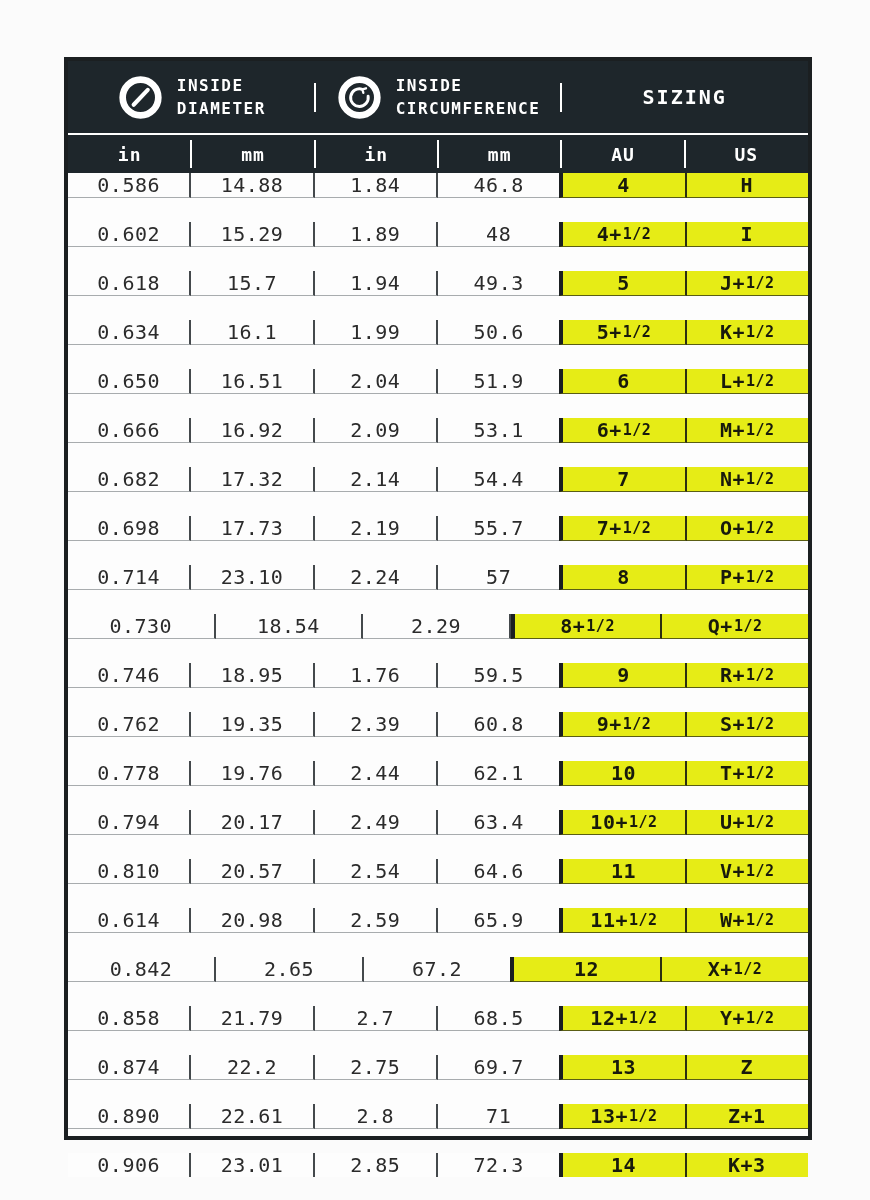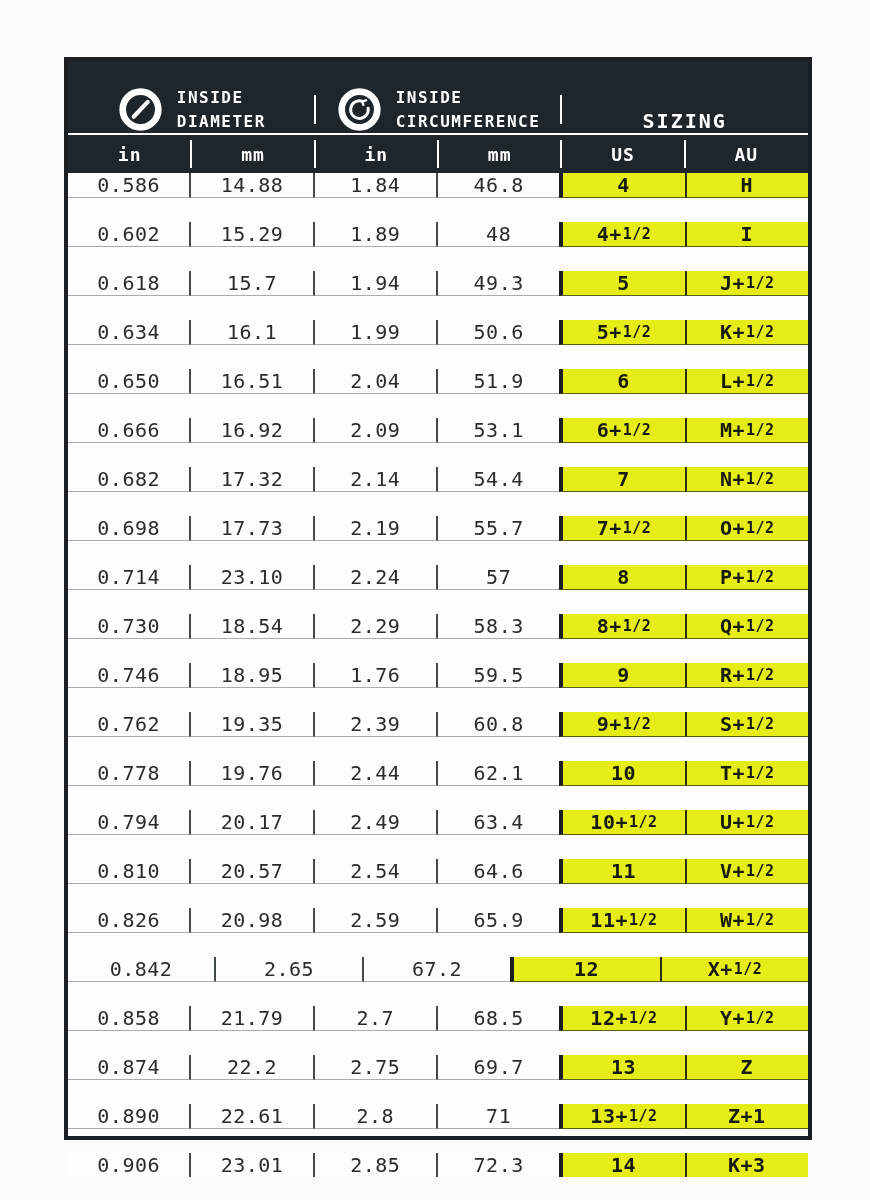--- a/index.html
+++ b/index.html
@@ -24,21 +24,21 @@
     border:4px solid var(--border-dark);
     background:var(--cell-bg);
     display:flex;flex-direction:column;
   }
   
   .t-header{
     flex:0 0 112px;
     background:var(--header-bg);
     display:flex;flex-direction:column;
   }
-  .t-groups{flex:1;display:flex;align-items:flex-end;}
+  .t-groups{flex:1;display:flex;align-items:center;}
   .group{
     flex:1 1 0;position:relative;
     display:flex;align-items:center;justify-content:center;gap:13px;
     color:var(--header-text);
   }
   .group.has-div::after{
     content:"";position:absolute;right:-1px;top:9px;bottom:9px;width:2px;
     background:var(--header-text);
   }
   .g-label{
@@ -125,22 +125,22 @@
 
     </div>
 
     <div class="h-rule"></div>
 
     <div class="t-sub">
       <div class="sub-cell">in</div>
       <div class="sub-cell">mm</div>
       <div class="sub-cell">in</div>
       <div class="sub-cell">mm</div>
+      <div class="sub-cell">AU</div>
       <div class="sub-cell">US</div>
-      <div class="sub-cell">AU</div>
     </div>
   </div>
 
   <div class="t-body">
       <div class="t-row">
     <div class="cell c0">0.586</div>
     <div class="cell c1">14.88</div>
     <div class="cell c2">1.84</div>
     <div class="cell c3">46.8</div>
     <div class="cell us">
@@ -261,21 +261,20 @@
         </div>
     <div class="cell au">
           <span class="val">P+</span>
           <span class="frac">1/2</span>
         </div>
   </div>
       <div class="t-row">
     <div class="cell c0">0.730</div>
     <div class="cell c1">18.54</div>
     <div class="cell c2">2.29</div>
-    <div class="cell c3">58.3</div>
     <div class="cell us">
           <span class="val">8+</span>
           <span class="frac">1/2</span>
         </div>
     <div class="cell au">
           <span class="val">Q+</span>
           <span class="frac">1/2</span>
         </div>
   </div>
       <div class="t-row">
@@ -342,21 +341,21 @@
     <div class="cell us">
           <span class="val">11</span>
           <span class="frac"></span>
         </div>
     <div class="cell au">
           <span class="val">V+</span>
           <span class="frac">1/2</span>
         </div>
   </div>
       <div class="t-row">
-    <div class="cell c0">0.826</div>
+    <div class="cell c0">0.614</div>
     <div class="cell c1">20.98</div>
     <div class="cell c2">2.59</div>
     <div class="cell c3">65.9</div>
     <div class="cell us">
           <span class="val">11+</span>
           <span class="frac">1/2</span>
         </div>
     <div class="cell au">
           <span class="val">W+</span>
           <span class="frac">1/2</span>

